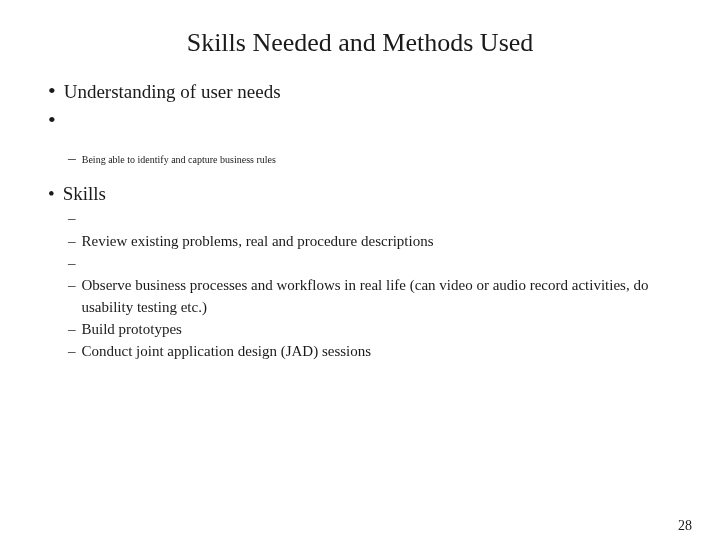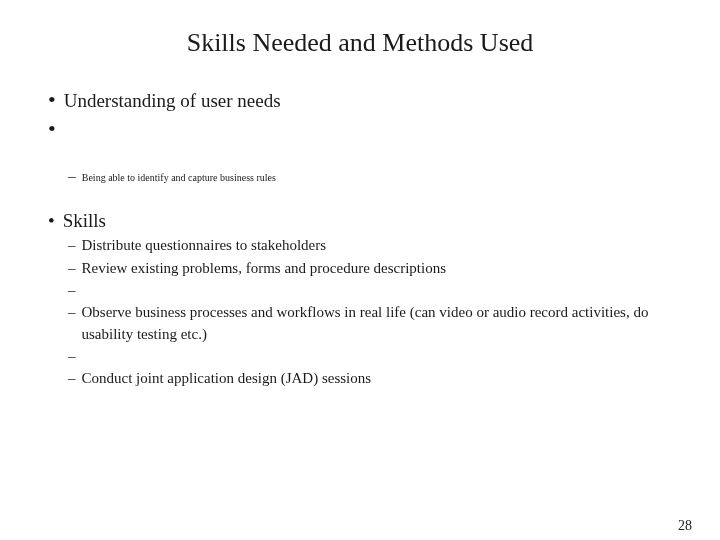--- a/index.html
+++ b/index.html
@@ -17,21 +17,21 @@
       overflow: hidden;
       position: relative;
     }
 
     .slide {
       width: 720px;
       height: 540px;
       padding: 28px 48px 28px 48px;
       display: flex;
       flex-direction: column;
-      gap: 12px;
+      gap: 3px;
     }
 
     .slide-title {
       font-size: 26px;
       font-weight: normal;
       text-align: center;
       margin-bottom: 18px;
       font-family: Georgia, serif;
       color: #1a1a1a;
     }
@@ -162,45 +162,45 @@
   <div class="methods-section">
     <div class="methods-bullet">
       <span class="bullet-dot">•</span>
       <span class="bullet-text">Skills</span>
     </div>
 
     <ul class="methods-sub-list">
 
       <li class="methods-sub-item">
         <span class="dash">–</span>
-        <span class="sub-text">
-          Distribute <span class="underline">questionnaires</span> to stakeholders
-        </span>
-      </li>
-
-      <li class="methods-sub-item">
-        <span class="dash">–</span>
-        <span class="sub-text">
-          Review <span class="underline">existing problems</span>, <span class="underline">forms</span> and <span class="underline">procedure descriptions</span>
+      </li>
+
+      <li class="methods-sub-item">
+        <span class="dash">–</span>
+        <span class="sub-text">
+          Review <span class="underline">existing problems</span>, <span class="underline">real</span> and <span class="underline">procedure descriptions</span>
         </span>
       </li>
 
       <li class="methods-sub-item">
         <span class="dash">–</span>
       </li>
 
       <li class="methods-sub-item">
         <span class="dash">–</span>
         <span class="sub-text">
           <span class="underline">Observe</span> business processes and workflows in real life (can video or audio record activities, do usability testing etc.)
         </span>
       </li>
 
       <li class="methods-sub-item">
         <span class="dash">–</span>
+        <span class="sub-text">
+          <span class="underline">Build prototypes</span>
+        </span>
       </li>
 
       <li class="methods-sub-item">
         <span class="dash">–</span>
         <span class="sub-text">
           Conduct joint application design (<span class="underline">JAD</span>) sessions
         </span>
       </li>
 
     </ul>

